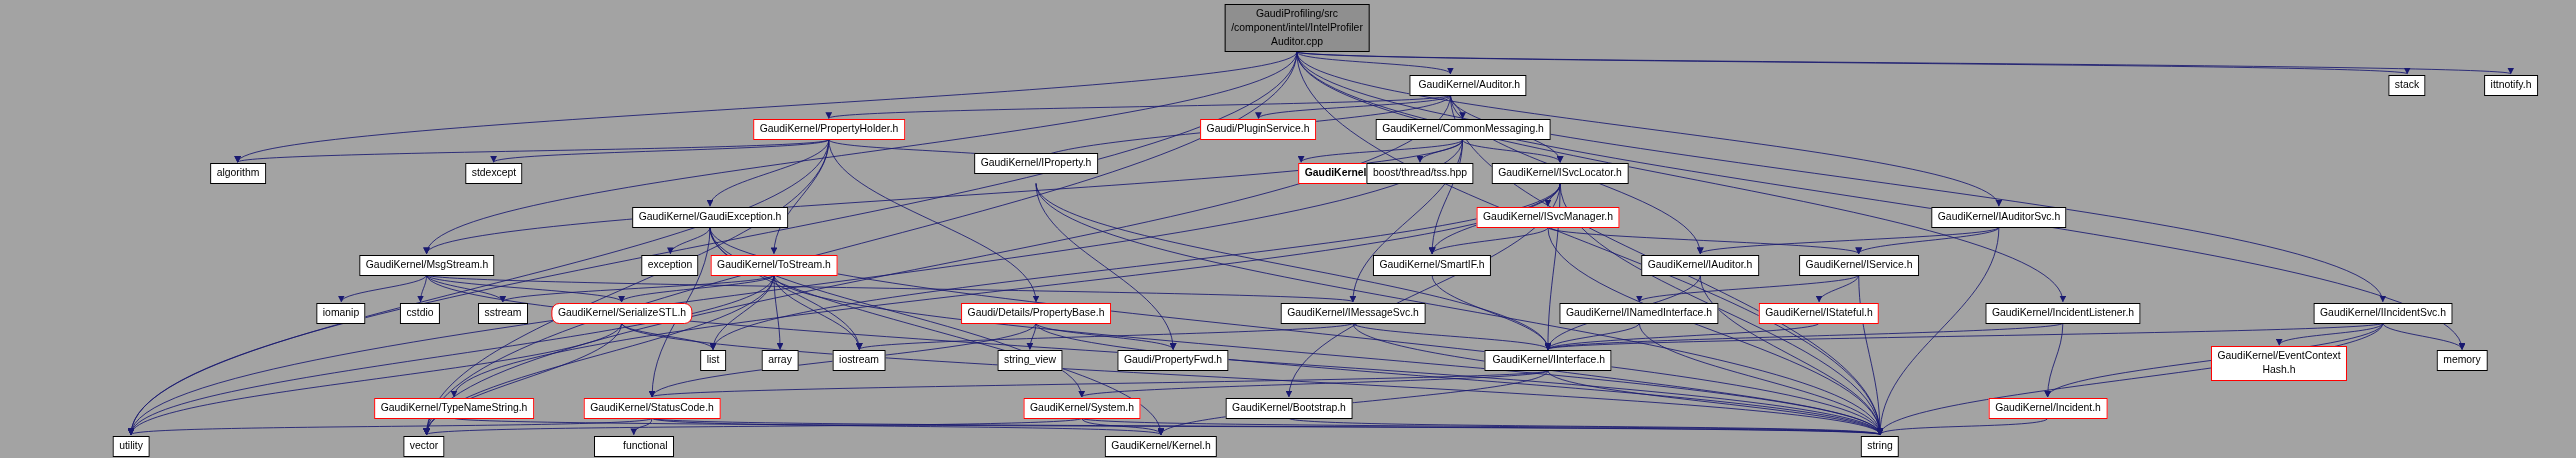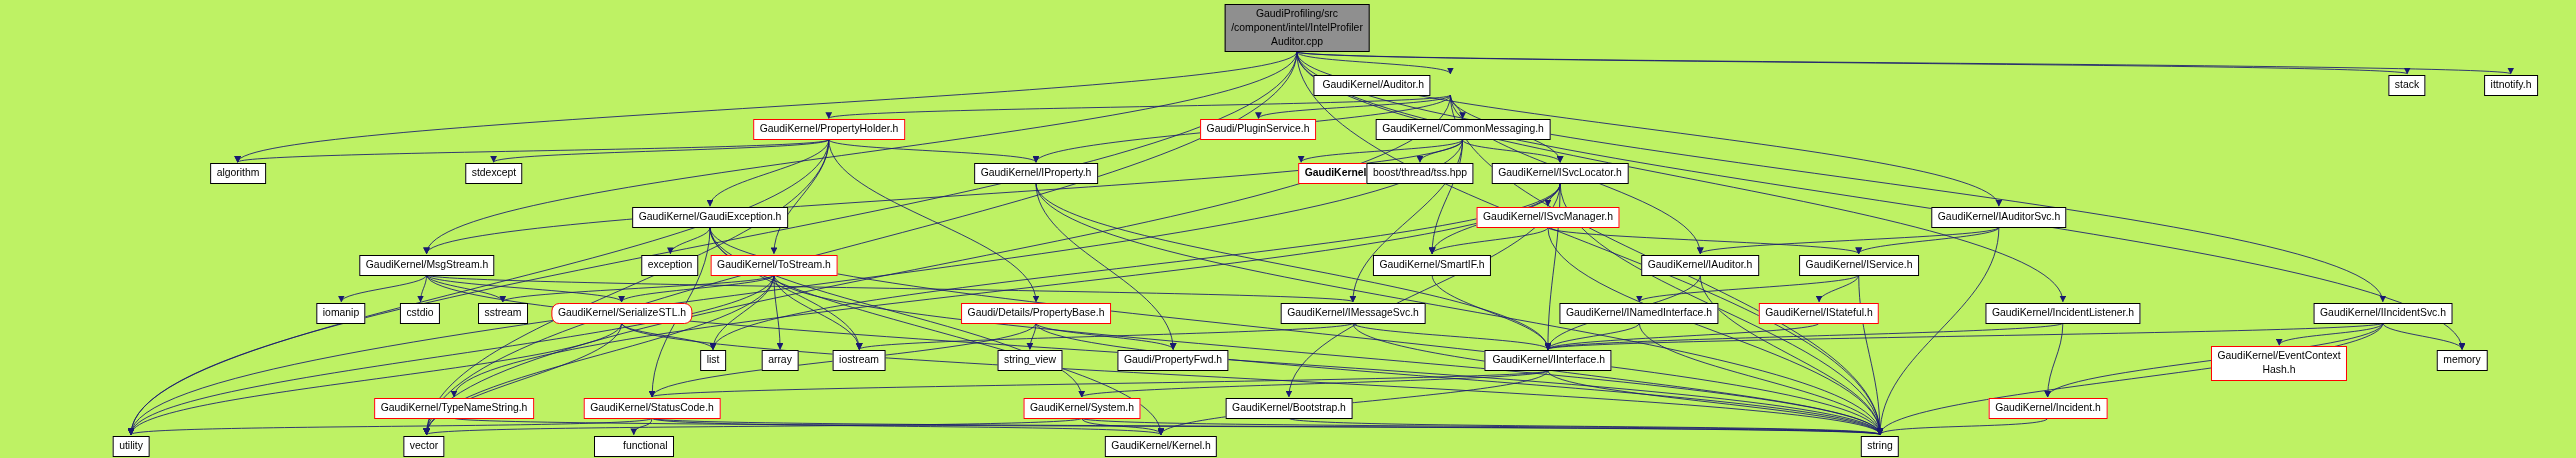--- a/index.html
+++ b/index.html
@@ -4,21 +4,21 @@
 <style>
   html, body {
     margin: 0;
     padding: 0;
     background: #ffffff;
   }
   #canvas {
     position: relative;
     width: 2576px;
     height: 459px;
-    background: #bef264;
+    background: #a3a3a3;
     font-family: "Liberation Sans", sans-serif;
     overflow: hidden;
   }
   #edges {
     position: absolute;
     left: 0;
     top: 0;
     z-index: 1;
   }
   .node {
@@ -169,29 +169,29 @@
         <path d="M 3360 686 C 3360 704, 3085 695, 3085 713" class="edge" stroke="#191970" marker-end="url(#arrow)"></path>
         <path d="M 3910 530 C 3910 548, 2540 555, 2540 573" class="edge" stroke="#191970" marker-end="url(#arrow)"></path>
         <path d="M 3910 530 C 3910 578.4, 3360 602.6, 3360 651" class="edge" stroke="#191970" marker-end="url(#arrow)"></path>
         <path d="M 3910 530 C 3910 548, 3740 548, 3740 566" class="edge" stroke="#191970" marker-end="url(#arrow)"></path>
         <path d="M 3910 530 C 3910 548, 4040 555, 4040 573" class="edge" stroke="#191970" marker-end="url(#arrow)"></path>
         <path d="M 3910 530 C 3910 603.2, 3085 639.8, 3085 713" class="edge" stroke="#191970" marker-end="url(#arrow)"></path>
       </g>
   </svg>
 
 <div class="node main" style="left: 1297px; top: 3.7px;"><span>GaudiProfiling/src</span><br><span>/component/intel/IntelProfiler</span><br><span>Auditor.cpp</span></div>
-    <div class="node" style="left: 1372px; top: 75px; padding-left: 8px;"><span>GaudiKernel/Auditor.h</span></div>
+    <div class="node" style="left: 1468px; top: 75px; padding-left: 8px;"><span>GaudiKernel/Auditor.h</span></div>
     <div class="node" style="left: 2407px; top: 75px;"><span>stack</span></div>
     <div class="node" style="left: 2511px; top: 75px;"><span>ittnotify.h</span></div>
     <div class="node truncated" style="left: 829px; top: 119px;"><span>GaudiKernel/PropertyHolder.h</span></div>
     <div class="node truncated" style="left: 1258px; top: 119px;"><span>Gaudi/PluginService.h</span></div>
     <div class="node" style="left: 1463px; top: 119px;"><span>GaudiKernel/CommonMessaging.h</span></div>
     <div class="node" style="left: 238px; top: 163px;"><span>algorithm</span></div>
     <div class="node" style="left: 494px; top: 163px;"><span>stdexcept</span></div>
-    <div class="node" style="left: 1036px; top: 163px;"><span>GaudiKernel/IProperty.h</span></div>
+    <div class="node" style="left: 1036px; top: 153px;"><span>GaudiKernel/IProperty.h</span></div>
     <div class="node truncated" style="left: 1363px; top: 163px; font-weight: bold;"><span>GaudiKernel/detected.h</span></div>
     <div class="node" style="left: 1420px; top: 163px;"><span>boost/thread/tss.hpp</span></div>
     <div class="node" style="left: 1560px; top: 163px;"><span>GaudiKernel/ISvcLocator.h</span></div>
     <div class="node" style="left: 710px; top: 207px;"><span>GaudiKernel/GaudiException.h</span></div>
     <div class="node truncated" style="left: 1548px; top: 207px;"><span>GaudiKernel/ISvcManager.h</span></div>
     <div class="node" style="left: 1999px; top: 207px;"><span>GaudiKernel/IAuditorSvc.h</span></div>
     <div class="node" style="left: 427px; top: 255px;"><span>GaudiKernel/MsgStream.h</span></div>
     <div class="node" style="left: 670px; top: 255px;"><span>exception</span></div>
     <div class="node truncated" style="left: 774px; top: 255px;"><span>GaudiKernel/ToStream.h</span></div>
     <div class="node" style="left: 1432px; top: 255px;"><span>GaudiKernel/SmartIF.h</span></div>

